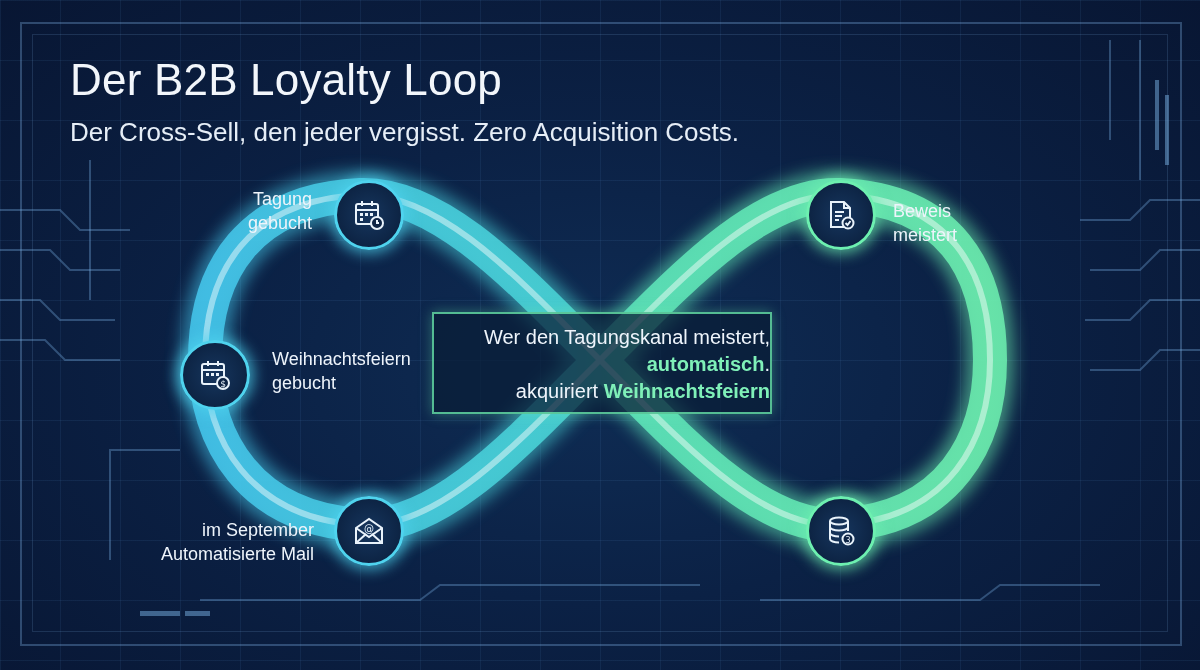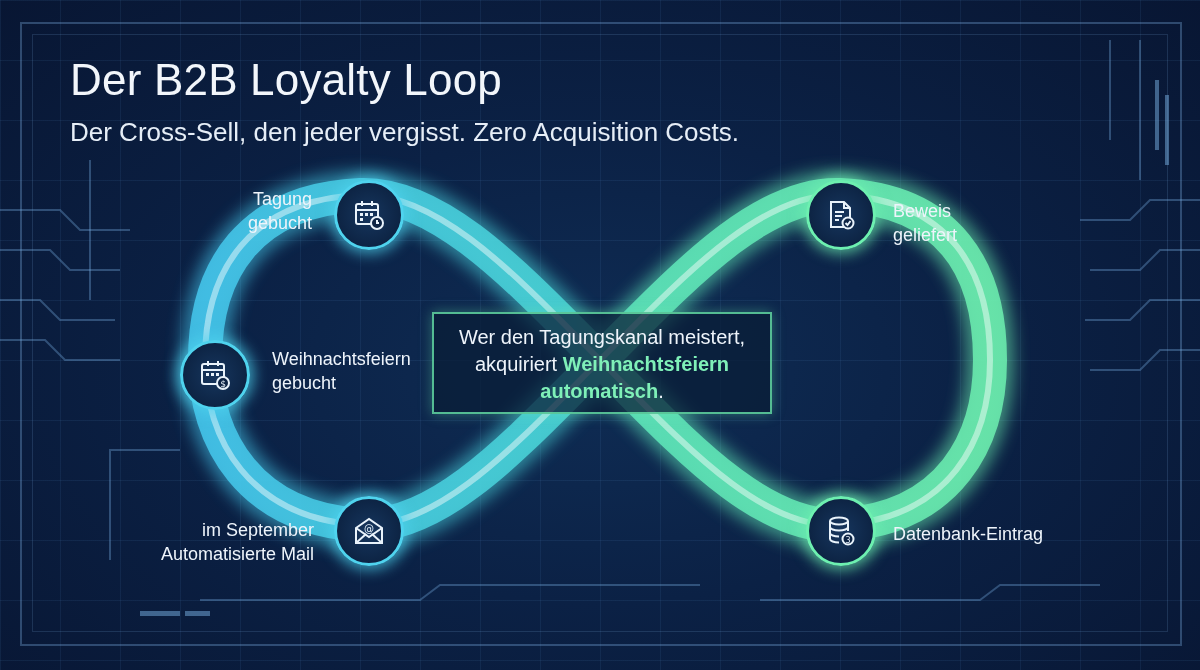--- a/index.html
+++ b/index.html
@@ -17,21 +17,21 @@
   svg.loop{position:absolute;left:0;top:0;}
   .node{position:absolute;width:64px;height:64px;border-radius:50%;
     background:radial-gradient(circle,#16365e 0%,#0d2444 70%);
     display:flex;align-items:center;justify-content:center;}
   .node.blue{border:3px solid #4fd3ee;box-shadow:0 0 14px 4px rgba(79,211,238,0.7);}
   .node.green{border:3px solid #6df0b0;box-shadow:0 0 14px 4px rgba(109,240,176,0.7);}
   .label{position:absolute;color:#eef4fb;font-size:18px;line-height:24px;}
   .label.r{text-align:right;}
   .center-box{position:absolute;left:432px;top:312px;width:336px;height:98px;
     border:2px solid rgba(109,240,176,0.75);background:rgba(10,30,55,0.75);
-    box-shadow:0 0 12px rgba(109,240,176,0.35);text-align:center;color:#eef4fb;font-size:20px;line-height:27px;}
+    box-shadow:0 0 12px rgba(109,240,176,0.35);text-align:right;color:#eef4fb;font-size:20px;line-height:27px;}
   .center-box .l1{margin-top:10px;}
   .hl{color:#7ff0b8;font-weight:bold;}
   .circuit{position:absolute;}
 </style>
 </head>
 <body>
 
 <div class="stage">
   <div class="grid"></div>
   <div class="frame"></div>
@@ -144,36 +144,33 @@
         <path d="M7 4H20L26 10V29H7Z"></path>
           <path d="M20 4V10H26"></path>
           <path d="M11 14H20M11 18H18M11 22H15"></path>
         <circle cx="24" cy="25" r="5.5" fill="#0d2444"></circle>
           <path d="M21.5 25L23.5 27L26.5 23"></path>
       </g>
     </svg>
   </div>
   <div class="label" style="left:893px;top:187px;margin-top:12px;">
     <div>Beweis</div>
-      <div>geliefert</div>
+      <div>meistert</div>
   </div>
 
   <div class="node green" style="left:806px;top:496px;">
     <svg width="34" height="34" viewBox="0 0 34 34">
       <g fill="none" stroke="#e9f3fb" stroke-width="2">
         <ellipse cx="15" cy="7" rx="9" ry="3.5"></ellipse>
           <path d="M6 7V25C6 27 10 28.5 15 28.5M24 7V17"></path>
         <path d="M6 13C6 15 10 16.5 15 16.5S24 15 24 13M6 19C6 21 10 22.5 15 22.5"></path>
         <circle cx="24" cy="25" r="5.5" fill="#0d2444"></circle>
       </g>
       <text x="24" y="28.5" font-size="8" text-anchor="middle" fill="#e9f3fb" font-family="DejaVu Sans, sans-serif">3</text>
     </svg>
   </div>
-  <div class="label" style="left:893px;top:522px;">
-    <div>Datenbank-Eintrag</div>
-  </div>
 
   <div class="center-box">
     <div class="l1">Wer den Tagungskanal meistert,</div>
+    <div><span class="hl">automatisch</span><span>.</span></div>
     <div><span>akquiriert </span><span class="hl">Weihnachtsfeiern</span></div>
-    <div><span class="hl">automatisch</span><span>.</span></div>
   </div>
 </div>
 
 </body></html>

